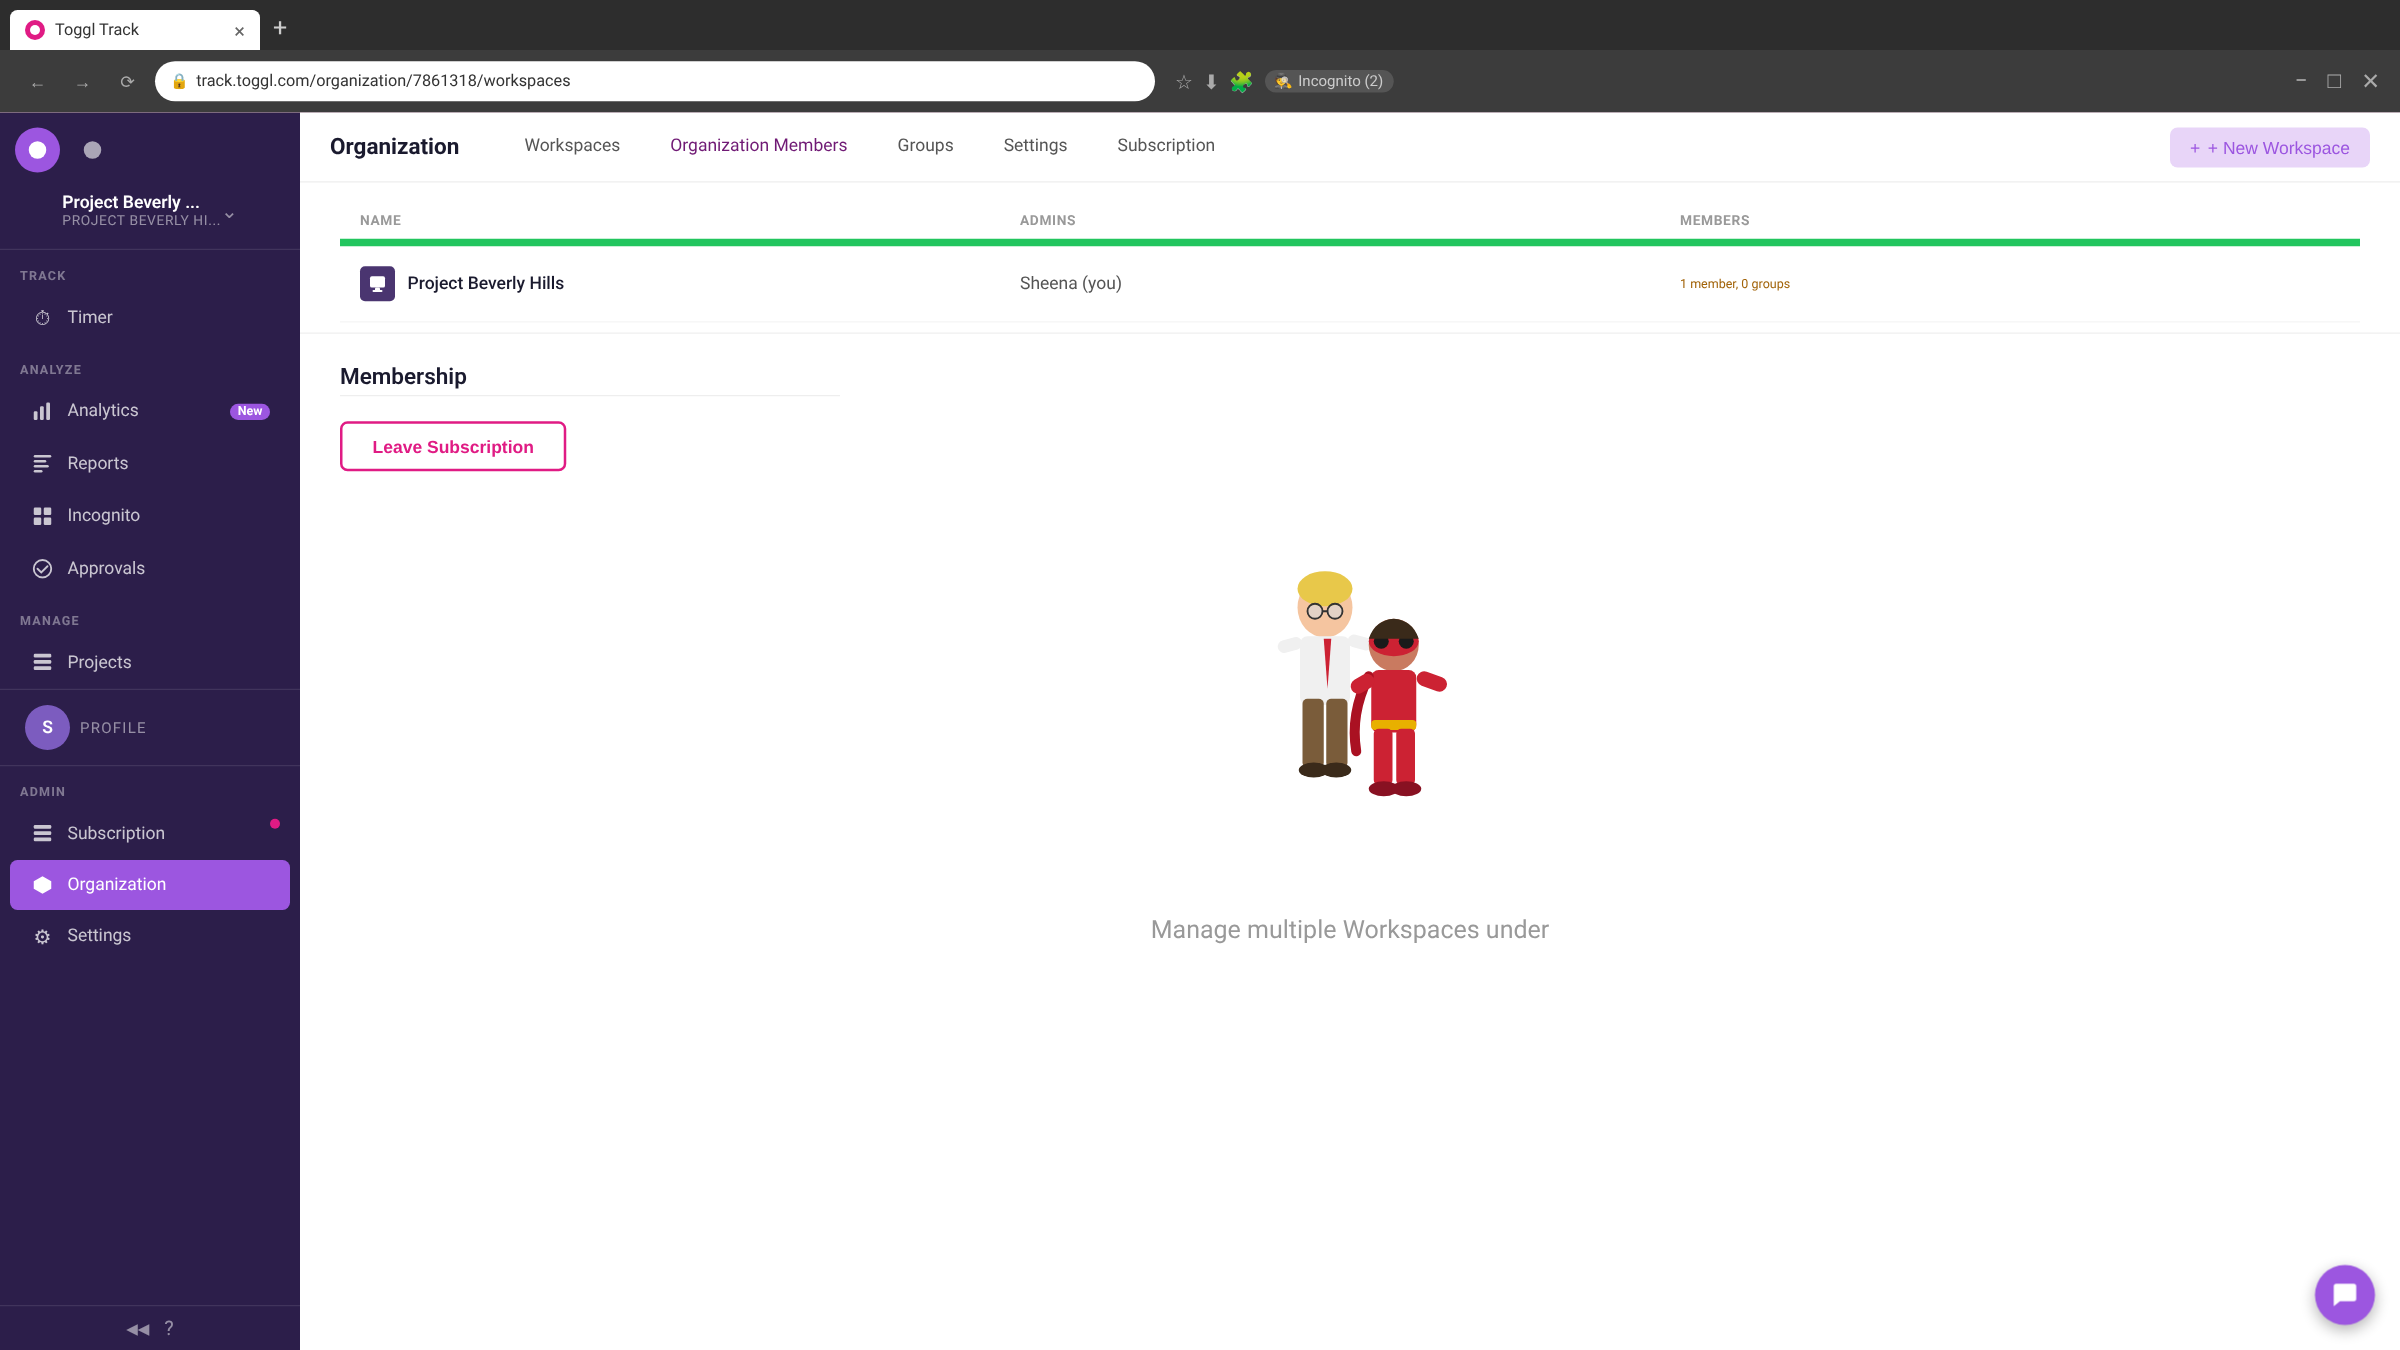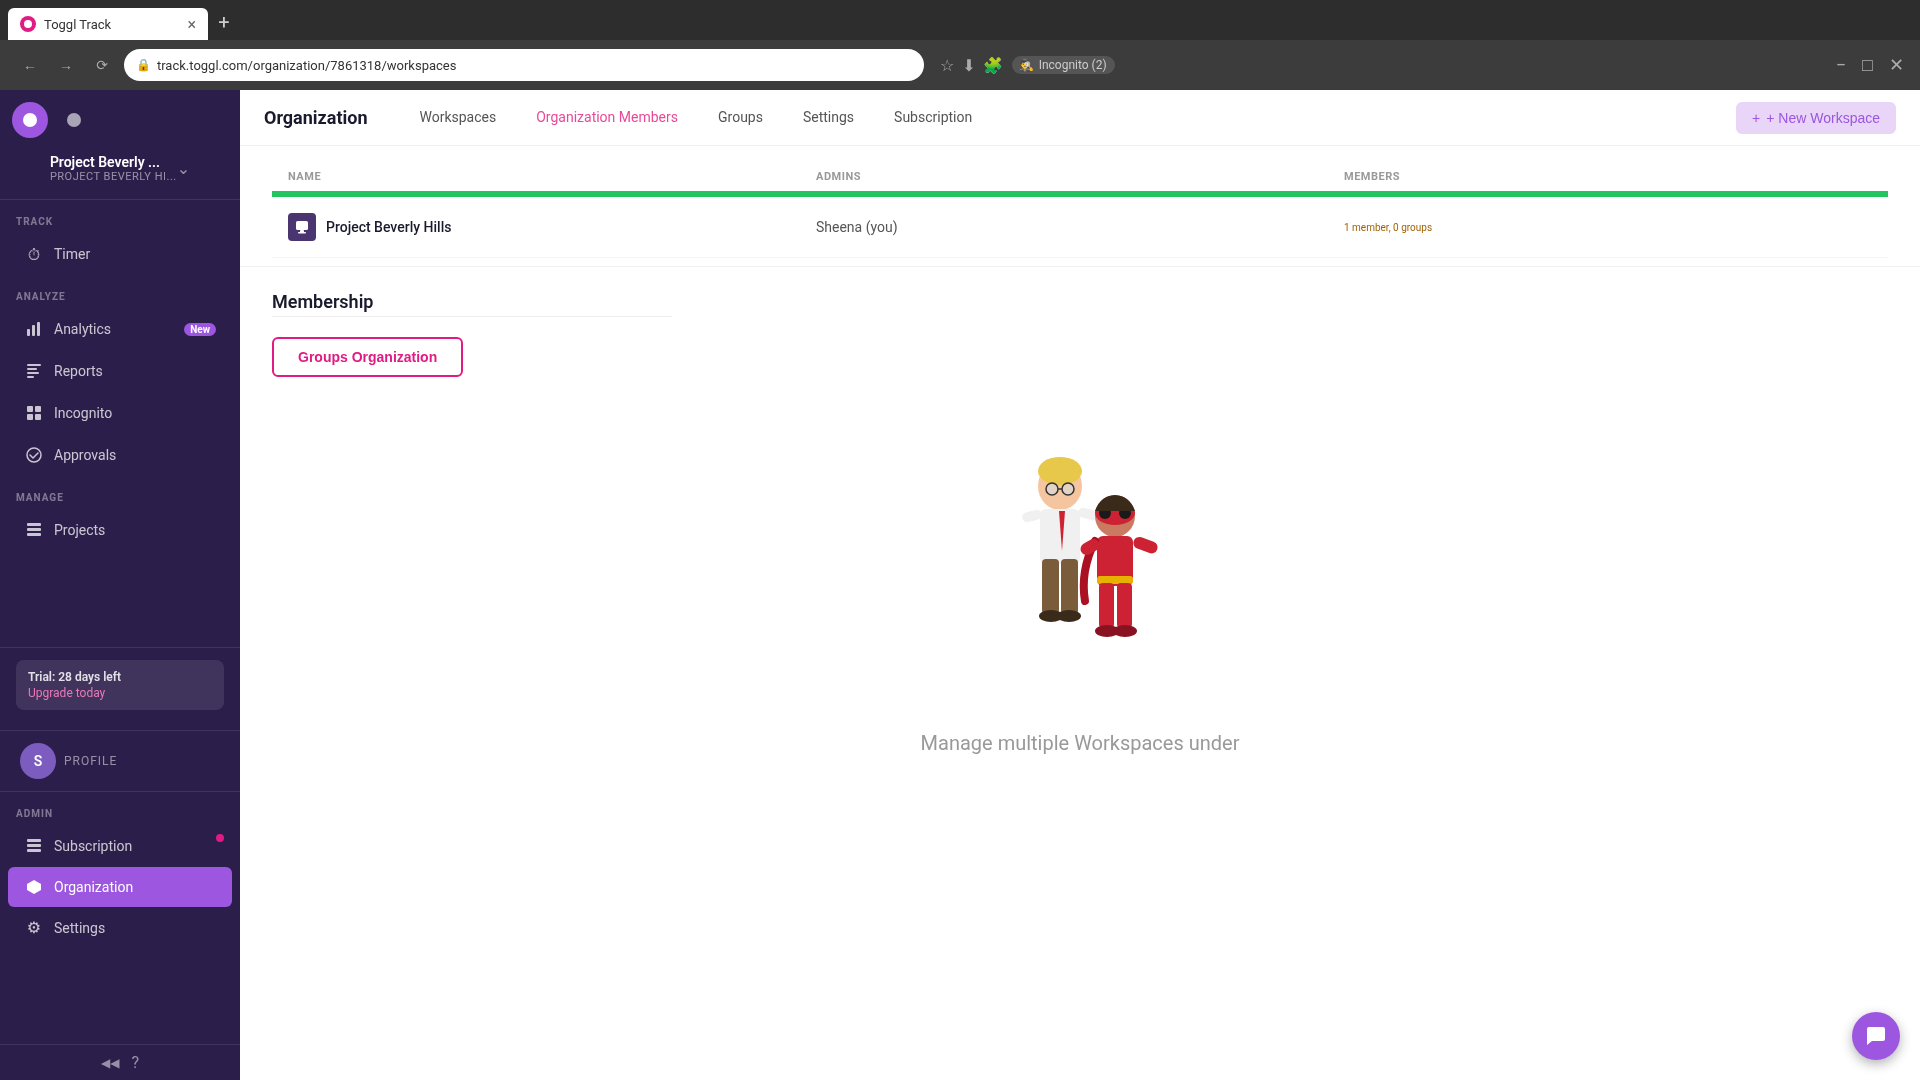--- a/index.html
+++ b/index.html
@@ -198,26 +198,20 @@
       <span class="icon">
         <svg width="16" height="16" viewBox="0 0 16 16" fill="rgba(255,255,255,0.75)">
           <rect x="1" y="1" width="14" height="3" rx="1"></rect>
           <rect x="1" y="6" width="14" height="3" rx="1"></rect>
           <rect x="1" y="11" width="14" height="3" rx="1"></rect>
         </svg>
       </span>
       <span class="label">Projects</span>
     </div>
 
-    <div class="sidebar-footer">
-      <div class="trial-box">
-        <div class="trial-title">Trial: 28 days left</div>
-        <a href="#">Upgrade today</a>
-      </div>
-    </div>
 
     <div style="border-top:1px solid rgba(255,255,255,0.1);padding:8px 12px;">
       <div style="display:flex;align-items:center;gap:8px;padding:4px 8px;">
         <div class="avatar">S</div>
         <span class="profile-label">PROFILE</span>
       </div>
     </div>
 
     <div style="border-top:1px solid rgba(255,255,255,0.1);">
       <div class="section-label">ADMIN</div>
@@ -258,21 +252,21 @@
   </div>
 
   <div class="main">
 
     <div class="top-nav">
       <span class="page-title">Organization</span>
       <div class="top-nav-tabs">
         <div class="top-nav-tab">
           <span>Workspaces</span>
         </div>
-        <div class="top-nav-tab" style="color:#ec4899;position:relative;align-items:center;">
+        <div class="top-nav-tab" style="color:#701a75;position:relative;align-items:center;">
           <span>Organization Members</span>
 
         </div>
         <div class="top-nav-tab">
           <span>Groups</span>
         </div>
         <div class="top-nav-tab">
           <span>Settings</span>
         </div>
         <div class="top-nav-tab">
@@ -310,21 +304,21 @@
           <div class="members-count">
             <span>1 member, 0 groups</span>
           </div>
         </div>
       </div>
 
       <div class="membership-section">
         <div class="membership-title">Membership</div>
         <div style="width:400px;height:1px;background:#eee;margin-bottom:20px;"></div>
         <button class="leave-org-btn">
-          <span>Groups Organization</span>
+          <span>Leave Subscription</span>
         </button>
       </div>
 
       <div class="illustration">
 
         <svg width="280" height="240" viewBox="0 0 280 240">
 
           <ellipse cx="120" cy="45" rx="22" ry="24" fill="#f5c5a0"></ellipse>
 
           <ellipse cx="120" cy="30" rx="22" ry="14" fill="#e8c84a"></ellipse>

